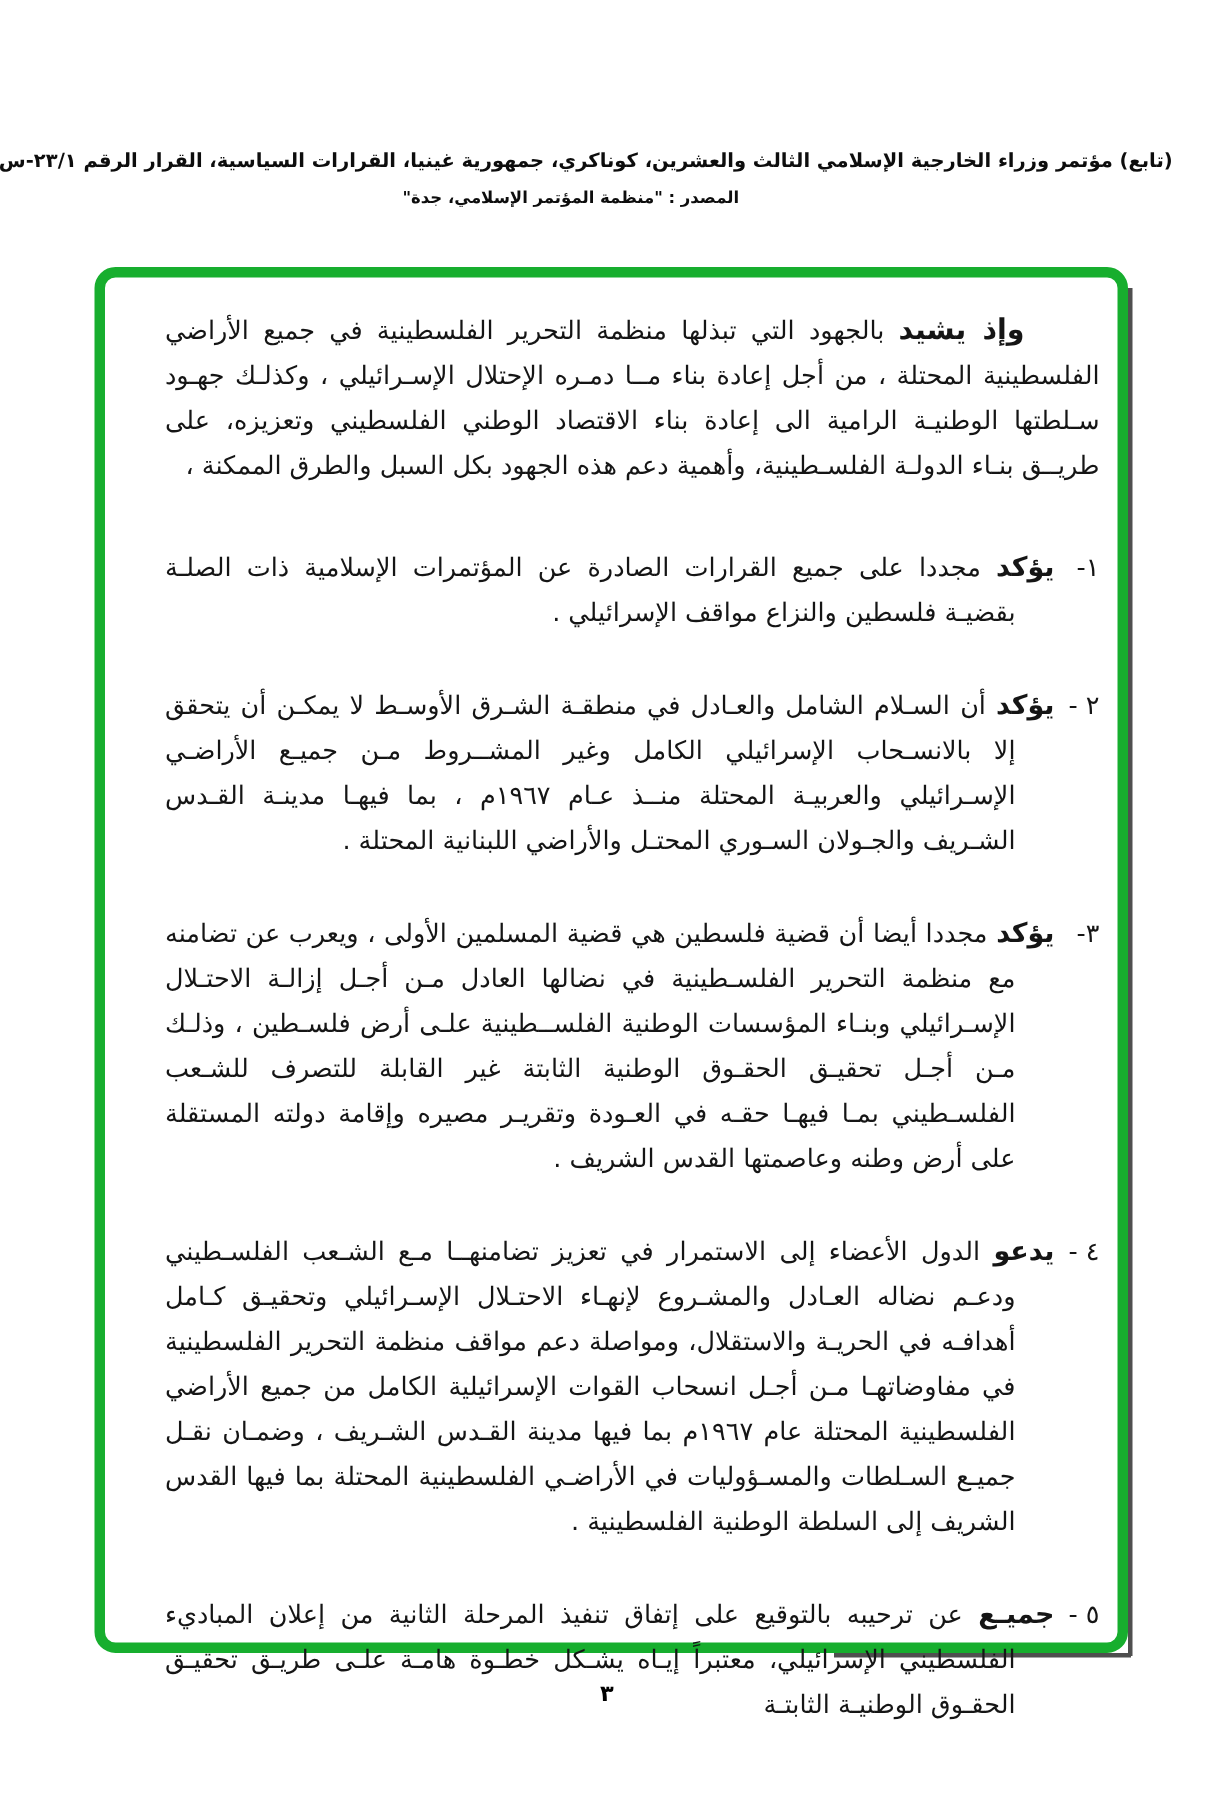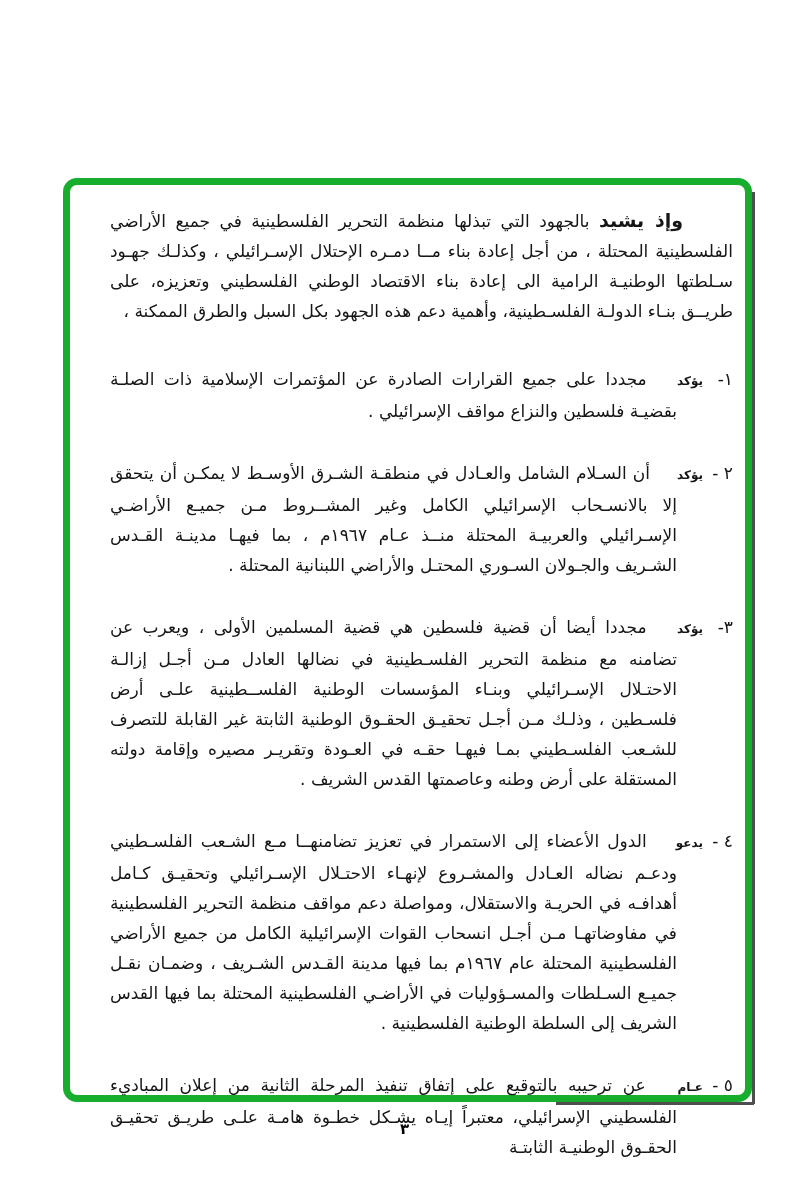--- a/index.html
+++ b/index.html
@@ -99,40 +99,43 @@
   .item .num {
     position: absolute;
     right: 0;
     top: 0;
     width: 52px;
     text-indent: 0;
     text-align: right;
   }
   .item .lead {
     font-weight: bold;
-    font-size: 12px;
-    margin-left: 21px;
+    font-size: 18px;
   }
   
   .page-number {
     position: absolute;
     top: 1120px;
     left: 0;
     width: 100%;
     text-align: center;
     font-size: 15px;
     font-weight: bold;
     color: #000;
   }
 </style>
 </head>
 <body>
 
 <div class="page">
 
+  <div class="doc-header">
+    <div class="header-line1">(تابع) مؤتمر وزراء الخارجية الإسلامي الثالث والعشرين، كوناكري، جمهورية غينيا، القرارات السياسية، القرار الرقم ٢٣/١-س</div>
+    <div class="header-line2">المصدر :  "منظمة المؤتمر الإسلامي، جدة"</div>
+  </div>
 
   <div class="frame-shadow-right"></div>
   <div class="frame-shadow-bottom"></div>
 
   <div class="frame">
     <div class="content">
 
       <p class="intro"><b class="lead">وإذ يشيد</b> <span>بالجهود التي تبذلها منظمة التحرير الفلسطينية في جميع الأراضي الفلسطينية المحتلة ، من أجل إعادة بناء مــا دمـره الإحتلال الإسـرائيلي ، وكذلـك جهـود سـلطتها الوطنيـة الرامية الى إعادة بناء الاقتصاد الوطني الفلسطيني وتعزيزه، على طريــق بنـاء الدولـة الفلسـطينية، وأهمية دعم هذه الجهود بكل السبل والطرق الممكنة ،</span></p>
 
       <div class="item">
@@ -145,21 +148,21 @@
 
       <div class="item">
         <span class="num">٣-</span><b class="lead">يؤكد</b> <span>مجددا أيضا أن قضية فلسطين هي قضية المسلمين الأولى ، ويعرب عن تضامنه مع منظمة التحرير الفلسـطينية في نضالها العادل مـن أجـل إزالـة الاحتـلال الإسـرائيلي وبنـاء المؤسسات الوطنية الفلســطينية علـى أرض فلسـطين ، وذلـك مـن أجـل تحقيـق الحقـوق الوطنية الثابتة غير القابلة للتصرف للشـعب الفلسـطيني بمـا فيهـا حقـه في العـودة وتقريـر مصيره وإقامة دولته المستقلة على أرض وطنه وعاصمتها القدس الشريف .</span>
       </div>
 
       <div class="item">
         <span class="num">٤ -</span><b class="lead">يدعو</b> <span>الدول الأعضاء إلى الاستمرار في تعزيز تضامنهــا مـع الشـعب الفلسـطيني ودعـم نضاله العـادل والمشـروع لإنهـاء الاحتـلال الإسـرائيلي وتحقيـق كـامل أهدافـه في الحريـة والاستقلال، ومواصلة دعم مواقف منظمة التحرير الفلسطينية في  مفاوضاتهـا  مـن أجـل انسحاب القوات الإسرائيلية الكامل من جميع الأراضي الفلسطينية المحتلة عام ١٩٦٧م بما فيها مدينة القـدس الشـريف ، وضمـان نقـل جميـع السـلطات والمسـؤوليات في الأراضـي الفلسطينية المحتلة بما فيها القدس الشريف إلى السلطة الوطنية الفلسطينية .</span>
       </div>
 
       <div class="item">
-        <span class="num">٥ -</span><b class="lead">عـام</b> <span>عن ترحيبه بالتوقيع على إتفاق تنفيذ المرحلة الثانية من إعلان المباديء الفلسطيني الإسرائيلي، معتبراً إيـاه يشـكل خطـوة هامـة علـى طريـق تحقيـق الحقـوق الوطنيـة الثابتـة</span>
+        <span class="num">٥ -</span><b class="lead">جميـع</b> <span>عن ترحيبه بالتوقيع على إتفاق تنفيذ المرحلة الثانية من إعلان المباديء الفلسطيني الإسرائيلي، معتبراً إيـاه يشـكل خطـوة هامـة علـى طريـق تحقيـق الحقـوق الوطنيـة الثابتـة</span>
       </div>
 
     </div>
   </div>
 
   <div class="page-number">٣</div>
 
 </div>
 
 </body></html>

